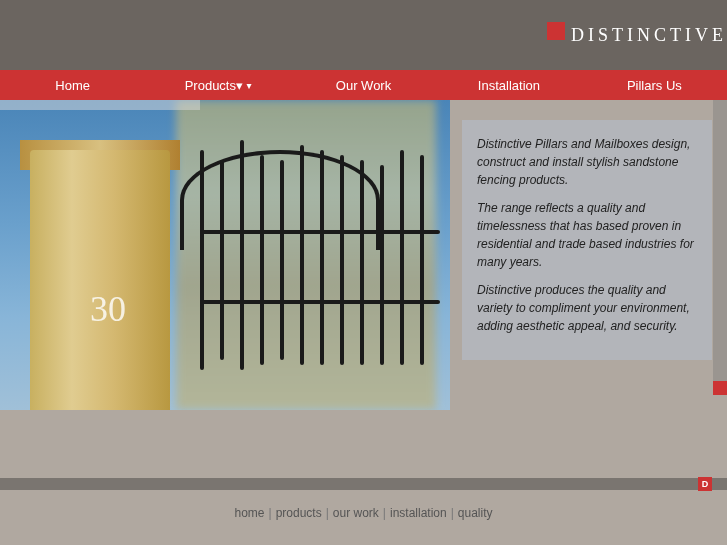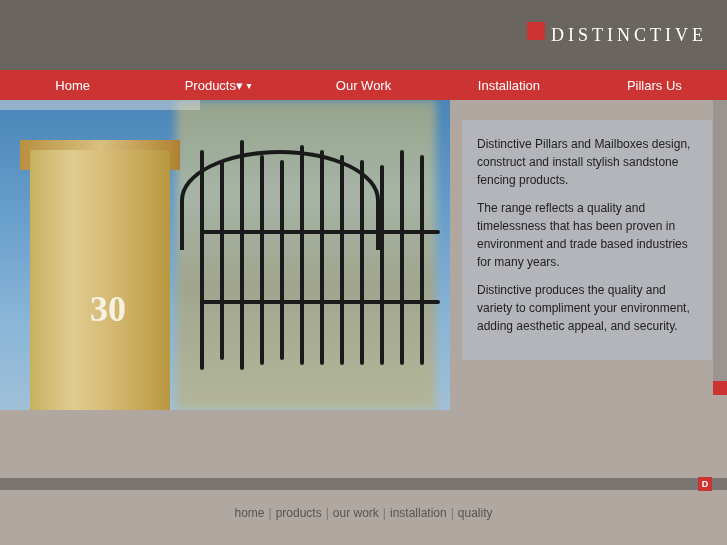--- a/index.html
+++ b/index.html
@@ -5,21 +5,20 @@
     * { margin: 0; padding: 0; box-sizing: border-box; }
     body { width: 727px; height: 545px; font-family: Arial, Helvetica, sans-serif; background: #b0a8a0; overflow: hidden; }
 
     
     .header {
       background: #6b6560;
       height: 70px;
       display: flex;
       align-items: center;
       justify-content: flex-end;
-      padding-right: 20px;
     }
     .logo-container {
       display: flex;
       align-items: center;
       gap: 6px;
     }
     .logo-icon {
       width: 18px;
       height: 18px;
       background: #cc3333;
@@ -93,21 +92,21 @@
       width: 160px;
       height: 30px;
       background: linear-gradient(90deg, #b89040 0%, #d8c080 50%, #b08030 100%);
     }
     .pillar-number {
       position: absolute;
       bottom: 80px;
       left: 60px;
       color: rgba(255,255,255,0.8);
       font-size: 36px;
-      font-weight: bold;
+      font-weight: normal;
       font-family: Georgia, serif;
     }
     .gate-bar {
       position: absolute;
       background: #1a1a1a;
       border-radius: 2px;
     }
 
     
     .sky {
@@ -127,20 +126,21 @@
       top: 20px;
       width: 250px;
       background: rgba(180, 185, 195, 0.75);
       padding: 15px;
       font-size: 12px;
       line-height: 1.5;
       color: #222;
     }
     .text-box p {
       margin-bottom: 10px;
+      font-style: italic;
     }
     .text-box p:last-child {
       margin-bottom: 10px;
     }
 
     
     .bottom-bar {
       position: absolute;
       bottom: 0;
       left: 0;
@@ -282,21 +282,21 @@
       <div class="gate-bar" style="width:240px;height:4px;top:200px;left:200px;"></div>
 
       <div style="position:absolute;top:50px;left:180px;width:200px;height:100px;border:4px solid #1a1a1a;border-bottom:none;border-radius:50% 50% 0 0;background:transparent;"></div>
     </div>
   </div>
 
   <div style="position:absolute;top:0;left:0;width:200px;height:10px;background:rgba(220,220,220,0.5);"></div>
 
   <div class="text-box">
     <p>Distinctive Pillars and Mailboxes design, construct and install stylish sandstone fencing products.</p>
-    <p>The range reflects a quality and timelessness that has been proven in environment and trade based industries for many years.</p>
+    <p>The range reflects a quality and timelessness that has based proven in residential and trade based industries for many years.</p>
     <p>Distinctive produces the quality and variety to compliment your environment, adding aesthetic appeal, and security.</p>
   </div>
 
   <div class="right-scroll">
     <div class="scroll-thumb"></div>
   </div>
 
   <div class="bottom-bar">
     <div class="bottom-icon">
       <span style="color:white;font-size:9px;font-weight:bold;">D</span>

